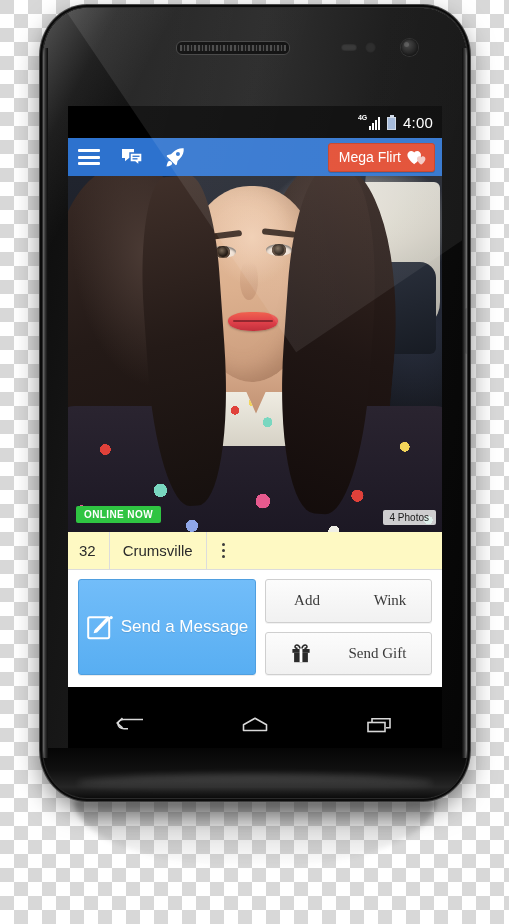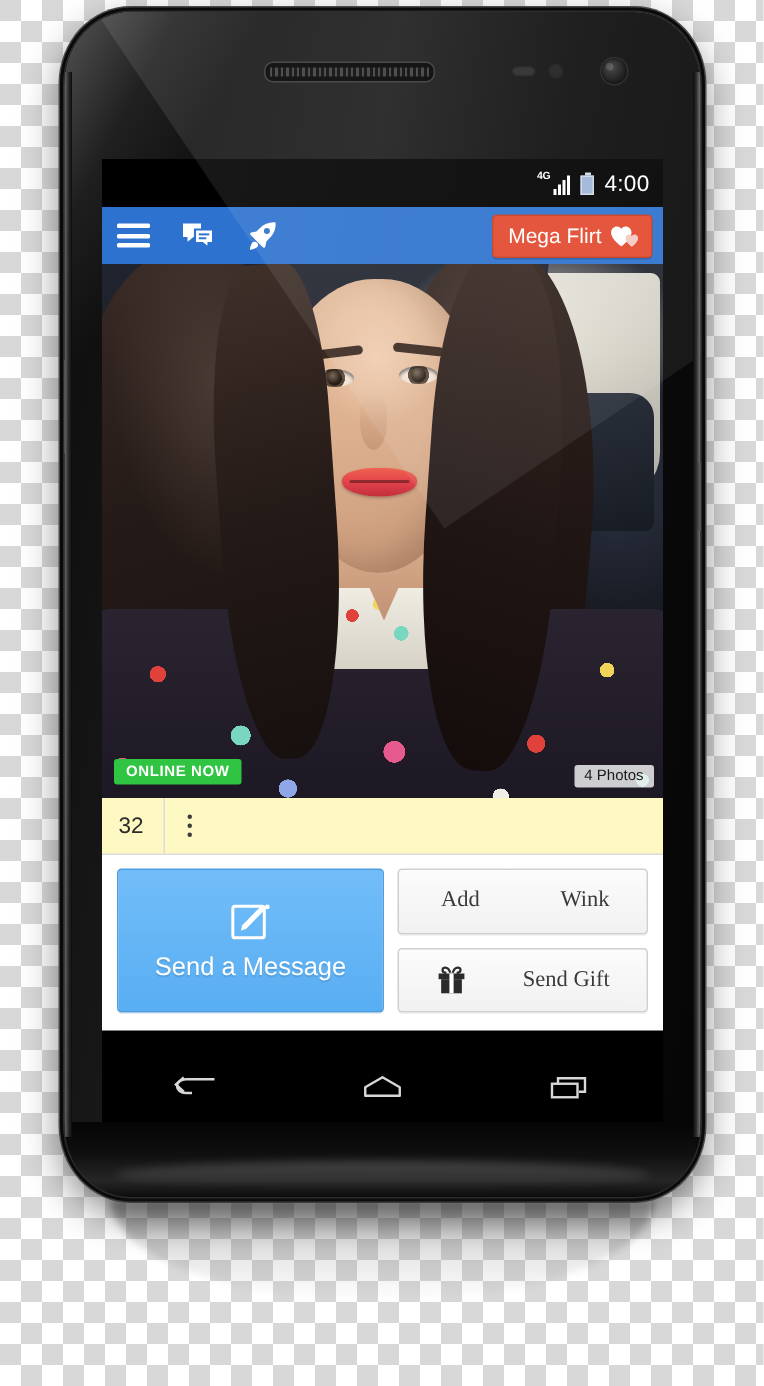--- a/index.html
+++ b/index.html
@@ -324,21 +324,21 @@
     background:#fff;
     padding:9px 10px 12px 10px;
     display:flex;gap:9px;
     height:117px;box-sizing:border-box;
   }
   #send-message-button{
     width:176px;
     background:linear-gradient(180deg,#72bdf9 0%,#58aef2 100%);
     border:1px solid #4f9fe0;
     border-radius:3px;
-    display:flex;flex-direction:column;align-items:center;justify-content:center;
+    display:flex;flex-direction:row;align-items:center;justify-content:center;
     gap:7px;cursor:pointer;
     box-shadow:0 1px 0 rgba(0,0,0,.08);
   }
   #compose-icon{width:28px;height:28px;}
   #send-message-label{color:#fff;font-size:17px;text-shadow:0 1px 1px rgba(0,0,0,.12);}
   #right-actions{flex:1;display:flex;flex-direction:column;gap:9px;}
   .ghost-button{
     flex:1;
     background:linear-gradient(180deg,#fcfcfc 0%,#f1f1f1 100%);
     border:1px solid #cfcfcf;
@@ -478,20 +478,21 @@
       <div id="lips"></div>
       <div id="hair-front-l"></div>
       <div id="hair-front-r"></div>
 
       <div id="online-now-badge">ONLINE NOW</div>
       <div id="photo-count-badge">4 Photos</div>
     </div>
 
     <div id="info-row">
       <div class="info-cell" id="info-age">32</div>
+      <div class="info-cell" id="info-location">Crumsville</div>
       <div id="overflow-menu-button">
         <span class="dots">
             <i></i>
             <i></i>
             <i></i>
           </span>
       </div>
     </div>
 
     <div id="actions">

